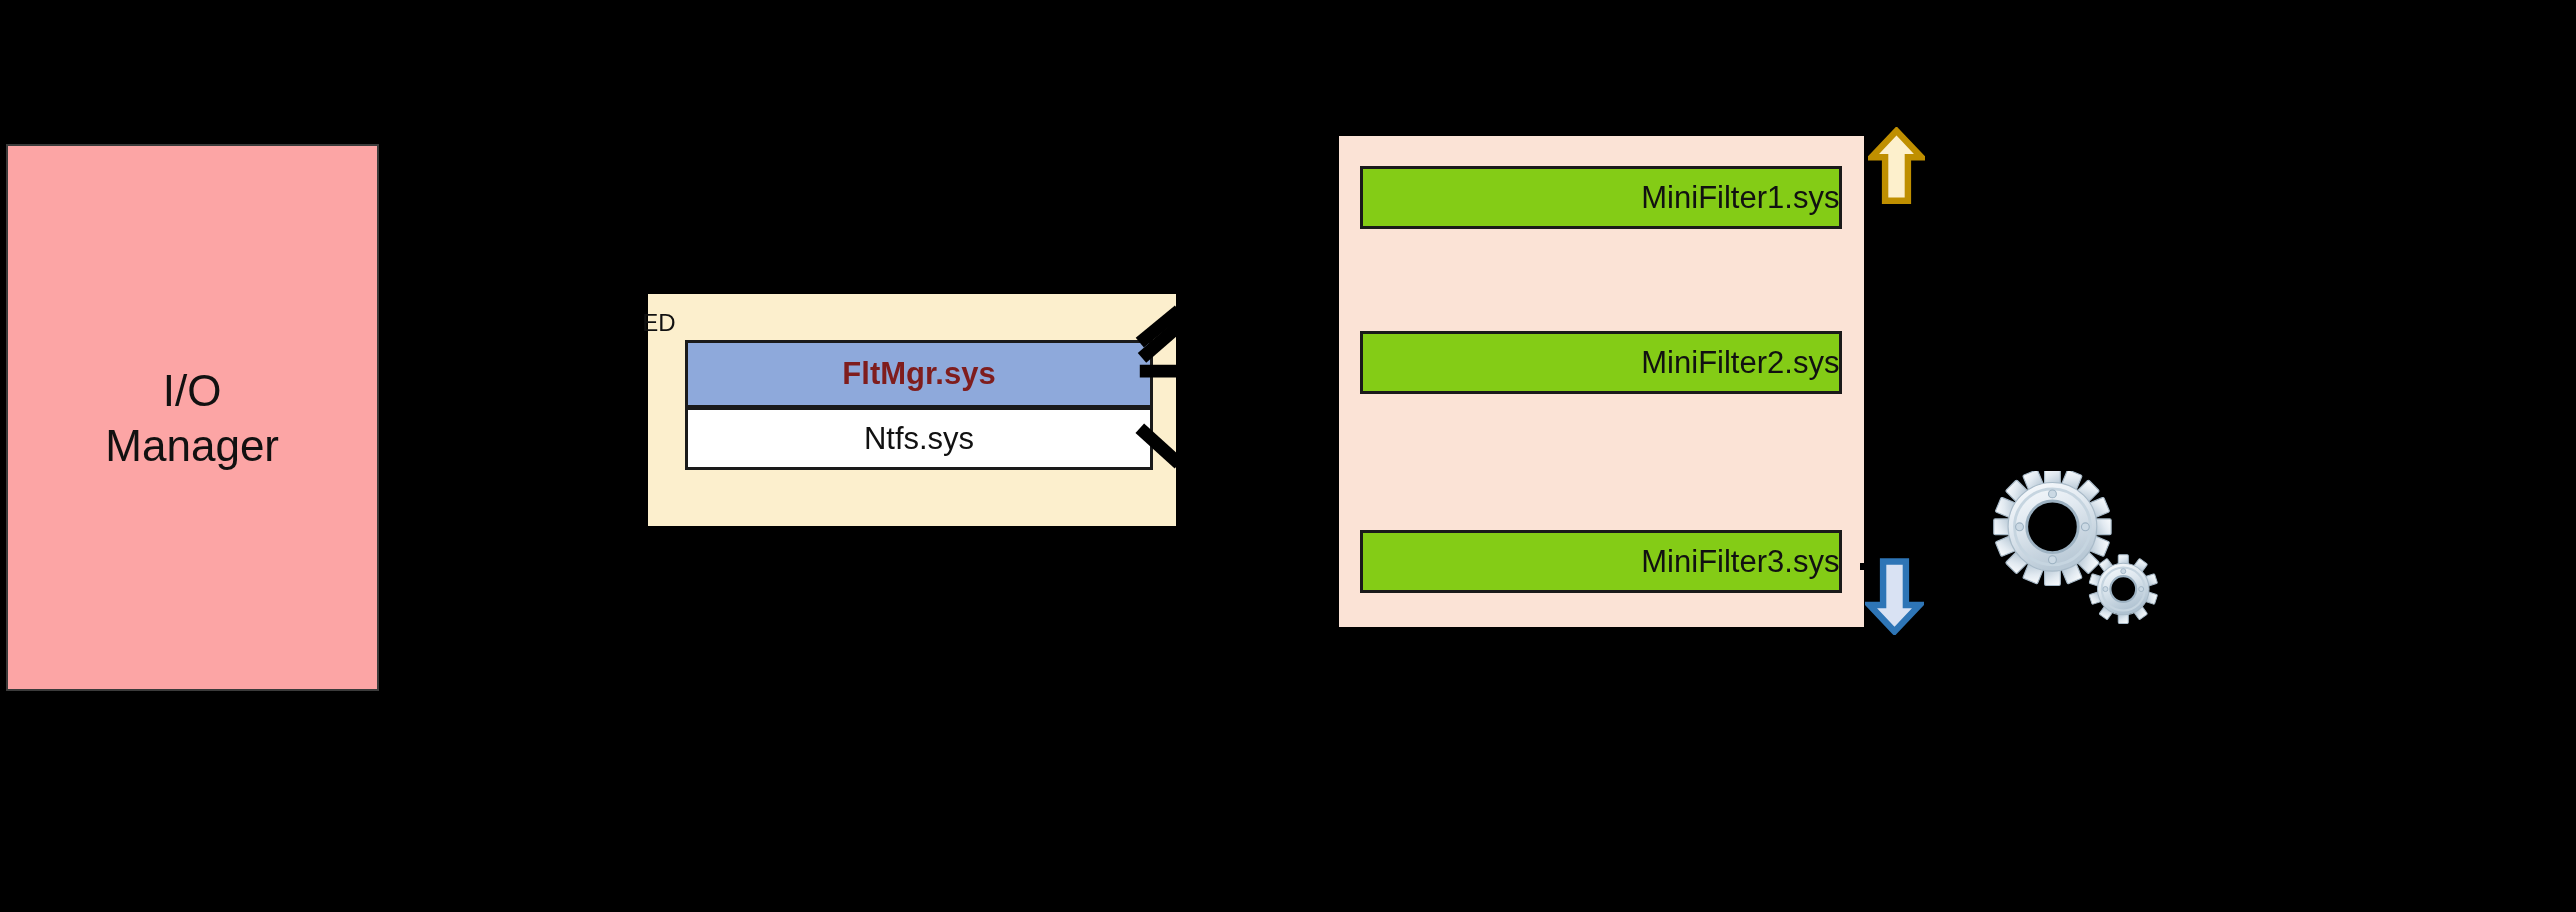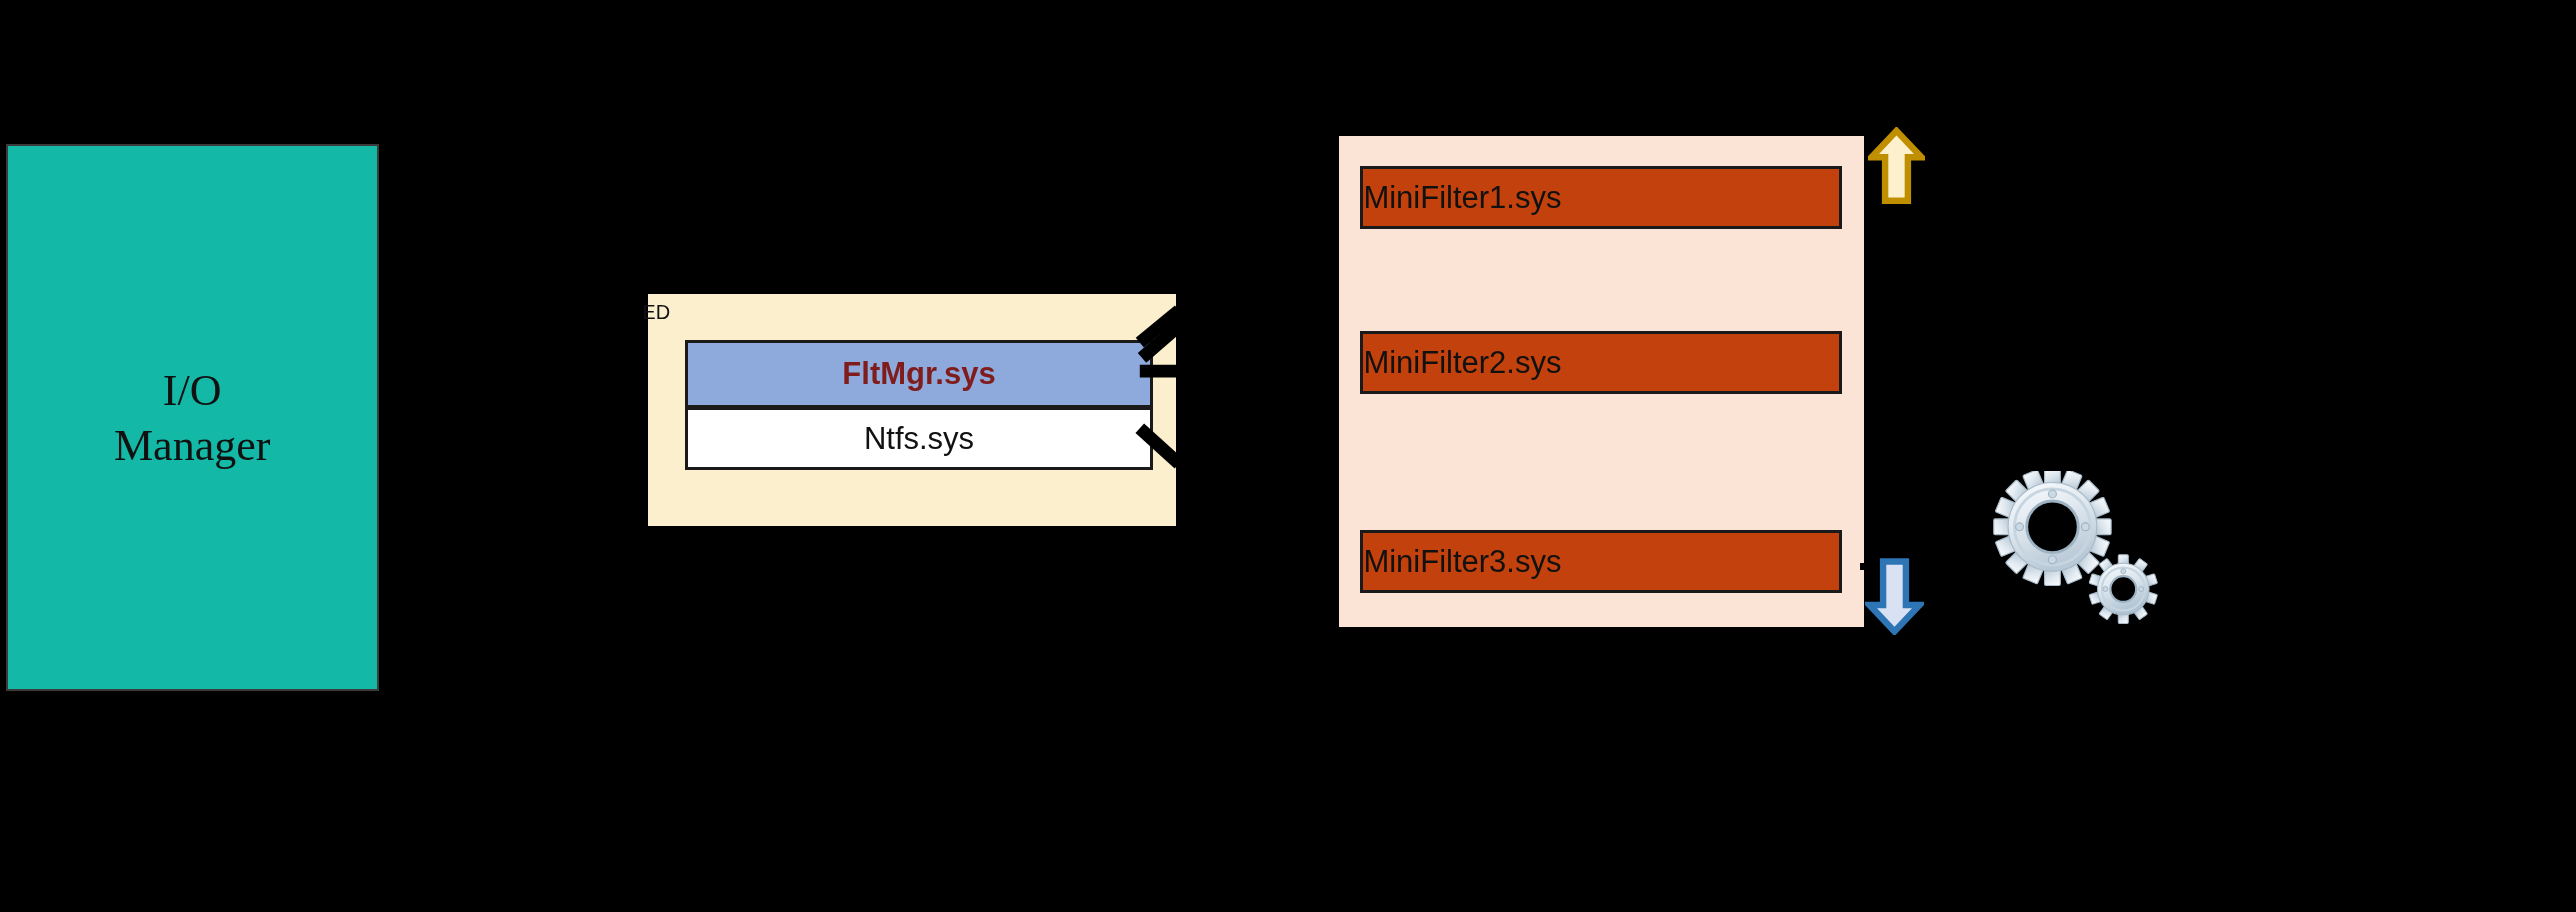--- a/index.html
+++ b/index.html
@@ -16,27 +16,26 @@
     font-family: "Liberation Sans", sans-serif;
   }
 
   
   .io-manager {
     position: absolute;
     left: 5.7px;
     top: 144px;
     width: 373px;
     height: 547px;
-    background: #14b8a6;
+    background: #fca5a5;
     border: 2.1px solid #3B3B3B;
     box-sizing: border-box;
     display: flex;
     align-items: center;
     justify-content: center;
-    font-family: Liberation Serif, serif;
   }
   .io-manager-label {
     color: #111111;
     font-size: 44px;
     line-height: 1.25;
     text-align: center;
     white-space: pre-line;
     font-weight: 400;
   }
 
@@ -46,22 +45,22 @@
     left: 648px;
     top: 294px;
     width: 528px;
     height: 232px;
     background: #FCEFCD;
     box-sizing: border-box;
   }
   .filter-panel-tag {
     position: absolute;
     left: -5.7px;
-    top: 7px;
-    font-size: 20px;
+    top: 15px;
+    font-size: 24px;
     color: #111111;
     letter-spacing: 0px;
   }
   .fltmgr-box {
     position: absolute;
     left: 37px;
     top: 46px;
     width: 468px;
     height: 68px;
     background: #8EA9DB;
@@ -102,26 +101,26 @@
     width: 525px;
     height: 491px;
     background: #FBE3D6;
     box-sizing: border-box;
   }
   .mf-box {
     position: absolute;
     left: 21.4px;
     width: 482px;
     height: 63px;
-    background: #c2410c;
+    background: #84cc16;
     border: 3.6px solid #1A1A1A;
     box-sizing: border-box;
     display: flex;
     align-items: center;
-    justify-content: flex-start;
+    justify-content: flex-end;
   }
   .mf-box.mf1 { top: 30px; }
   .mf-box.mf2 { top: 195px; }
   .mf-box.mf3 { top: 377px; margin-top: 17px; }
   .mf-label {
     font-size: 31px;
     color: #111111;
   }
 
   

